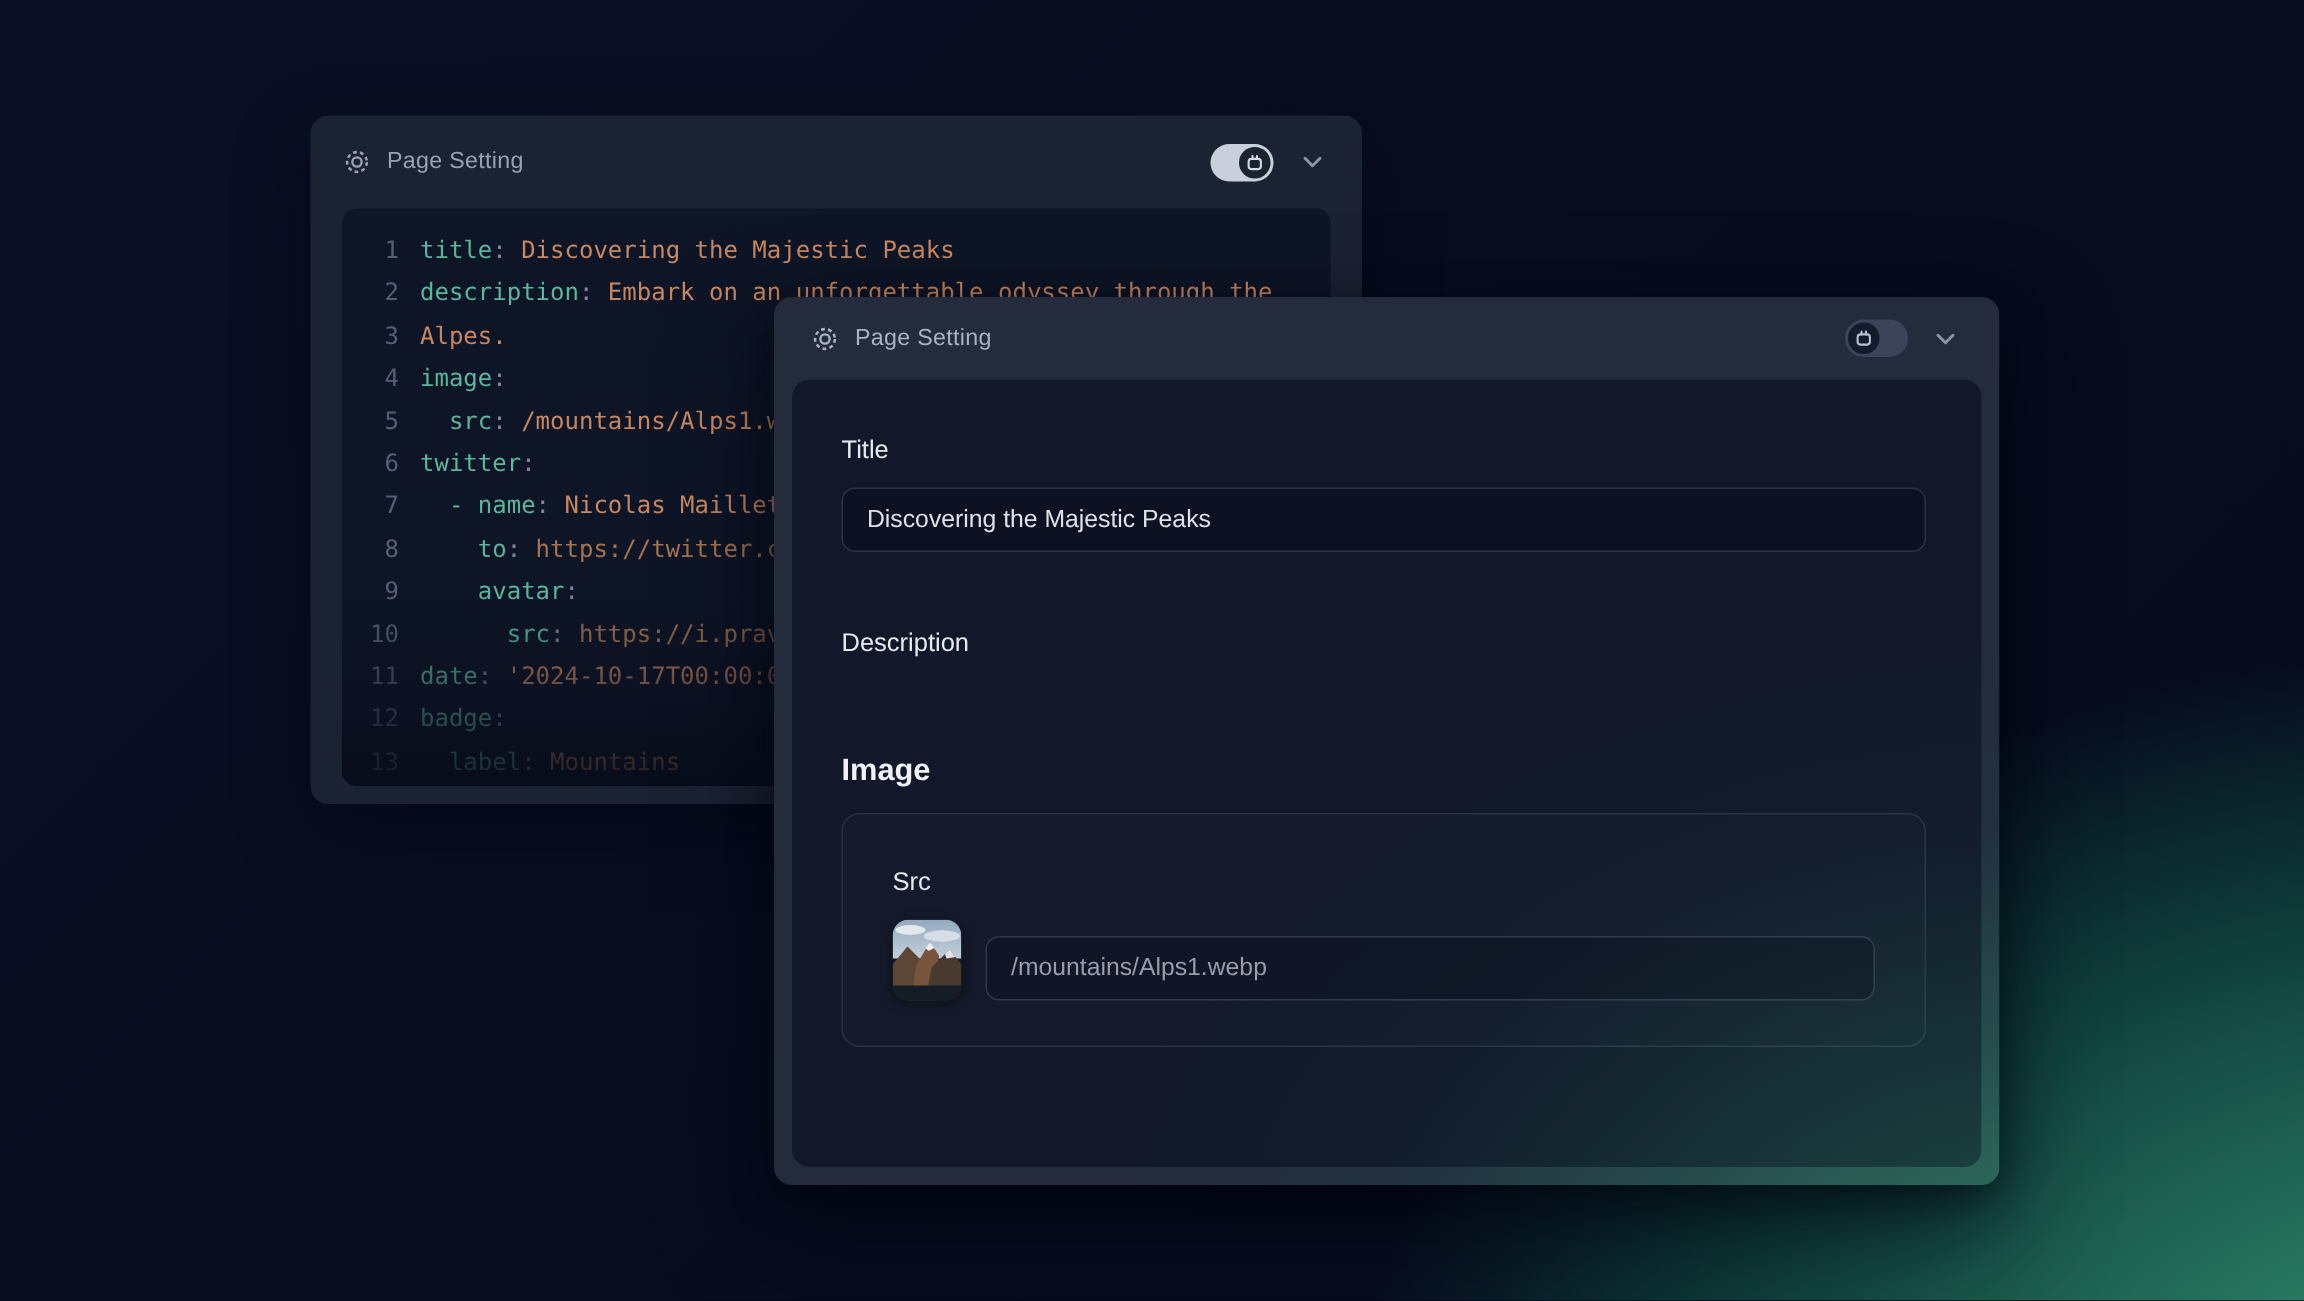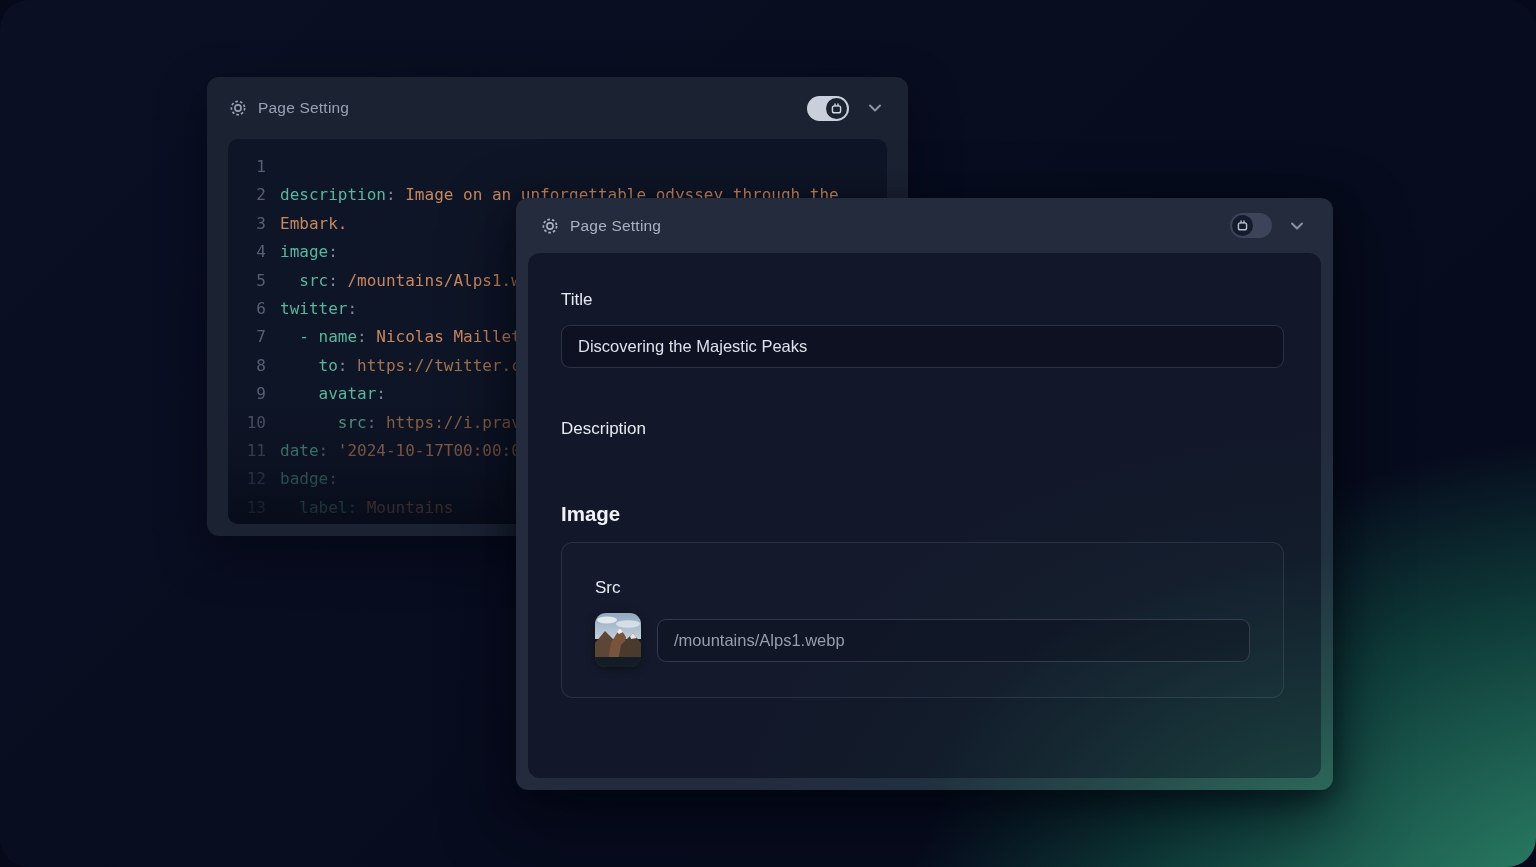--- a/index.html
+++ b/index.html
@@ -4,21 +4,20 @@
 <style>
   * { margin:0; padding:0; box-sizing:border-box; }
   html,body { background:#05091a; }
   .stage{
     position:relative; width:1536px; height:867px; overflow:hidden;
     font-family:"Liberation Sans", sans-serif;
     background:
       radial-gradient(1150px 820px at 109% 114%,
         #37946f 0%, #2c8265 14%, #1e6152 30%, #0e3a38 48%, rgba(8,15,32,0) 68%),
       linear-gradient(135deg, #0a0f24 0%, #070c1e 55%, #060b1c 100%);
-    border-radius: 29px;
   }
 
   
   .panel{ position:absolute; border-radius:12px; }
   .panel-header{ display:flex; align-items:center; }
   .panel-title{ font-size:15.5px; letter-spacing:.2px; }
   .gear{ display:inline-flex; margin-right:11px; }
   .chevron{ display:inline-flex; }
 
   
@@ -91,21 +90,21 @@
     padding:0 16px; outline:none;
   }
   .gap-lg{ height:50px; }
   .section-heading{ margin-top:62px; color:#f0f2f7; font-size:20.5px; font-weight:700; line-height:24px; }
   .image-card{
     margin-top:16px; height:156px; border-radius:12px;
     border:1px solid rgba(130,140,170,.20);
     background:rgba(255,255,255,.012);
     padding:34px 33px 0 33px;
   }
-  .src-row{ display:flex; align-items:center; margin-top:14px; }
+  .src-row{ display:flex; align-items:flex-end; margin-top:14px; }
   .thumb{
     width:46px; height:54px; border-radius:11px; overflow:hidden; flex:0 0 auto;
     box-shadow:0 2px 8px rgba(0,0,0,.4);
   }
   .thumb svg{ display:block; width:100%; height:100%; }
   .src-input{
     flex:1; margin-left:16px; height:43px; margin-top:0;
     color:#959dae; background:rgba(9,13,28,.30);
     border-color:rgba(130,140,170,.30);
   }
@@ -136,23 +135,23 @@
         <span class="chevron">
           <svg width="18" height="14" viewBox="0 0 18 14" fill="none" stroke="currentColor" stroke-width="2" stroke-linecap="round" stroke-linejoin="round">
             <path d="M4 4.5 L9 9.5 L14 4.5"></path>
           </svg>
         </span>
       </span>
     </div>
 
     <div class="code-card">
       <div id="code-lines">
-          <div class="code-line"><span class="ln">1</span></div>
-          <div class="code-line"><span class="ln">2</span><span class="code"><span class="tok-key">description</span><span class="tok-punct">: </span><span class="tok-str">Image on an unforgettable odyssey through the</span></span></div>
-          <div class="code-line"><span class="ln">3</span><span class="code"><span class="tok-str">Embark.</span></span></div>
+          <div class="code-line"><span class="ln">1</span><span class="code"><span class="tok-key">title</span><span class="tok-punct">: </span><span class="tok-str">Discovering the Majestic Peaks</span></span></div>
+          <div class="code-line"><span class="ln">2</span><span class="code"><span class="tok-key">description</span><span class="tok-punct">: </span><span class="tok-str">Embark on an unforgettable odyssey through the</span></span></div>
+          <div class="code-line"><span class="ln">3</span><span class="code"><span class="tok-str">Alpes.</span></span></div>
           <div class="code-line"><span class="ln">4</span><span class="code"><span class="tok-key">image</span><span class="tok-punct">:</span></span></div>
           <div class="code-line"><span class="ln">5</span><span class="code"><span class="tok-plain">  </span><span class="tok-key">src</span><span class="tok-punct">: </span><span class="tok-str">/mountains/Alps1.w</span></span></div>
           <div class="code-line"><span class="ln">6</span><span class="code"><span class="tok-key">twitter</span><span class="tok-punct">:</span></span></div>
           <div class="code-line"><span class="ln">7</span><span class="code"><span class="tok-plain">  </span><span class="tok-dash">- </span><span class="tok-key">name</span><span class="tok-punct">: </span><span class="tok-str">Nicolas Maillet</span></span></div>
           <div class="code-line"><span class="ln">8</span><span class="code"><span class="tok-plain">    </span><span class="tok-key">to</span><span class="tok-punct">: </span><span class="tok-url">https://twitter.c</span></span></div>
           <div class="code-line"><span class="ln">9</span><span class="code"><span class="tok-plain">    </span><span class="tok-key">avatar</span><span class="tok-punct">:</span></span></div>
           <div class="code-line"><span class="ln">10</span><span class="code"><span class="tok-plain">      </span><span class="tok-key">src</span><span class="tok-punct">: </span><span class="tok-url">https://i.prav</span></span></div>
           <div class="code-line"><span class="ln">11</span><span class="code"><span class="tok-key">date</span><span class="tok-punct">: </span><span class="tok-str">'2024-10-17T00:00:0</span></span></div>
           <div class="code-line"><span class="ln">12</span><span class="code"><span class="tok-key">badge</span><span class="tok-punct">:</span></span></div>
           <div class="code-line"><span class="ln">13</span><span class="code"><span class="tok-plain">  </span><span class="tok-key">label</span><span class="tok-punct">: </span><span class="tok-str">Mountains</span></span></div>

